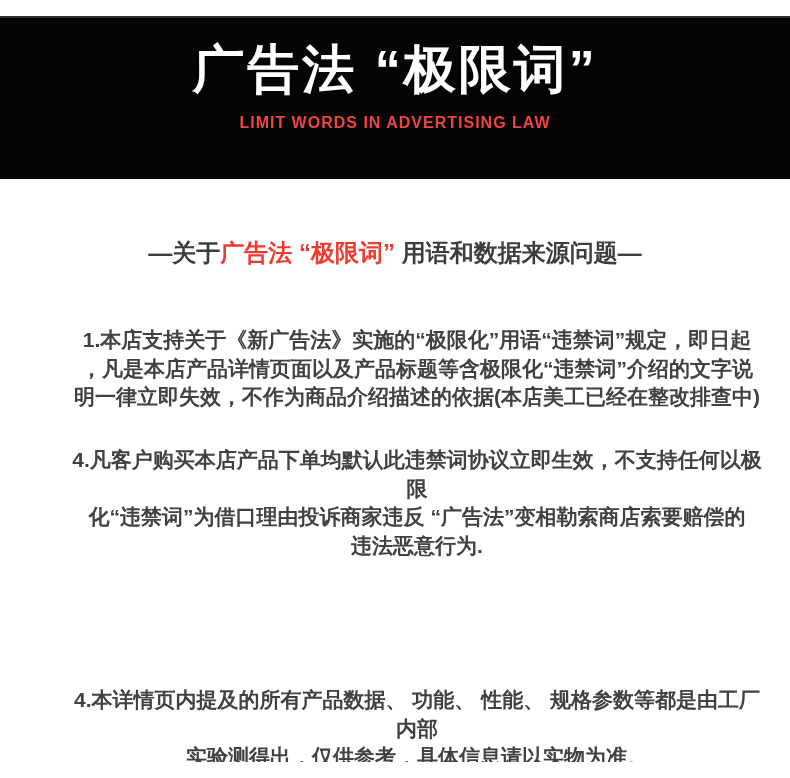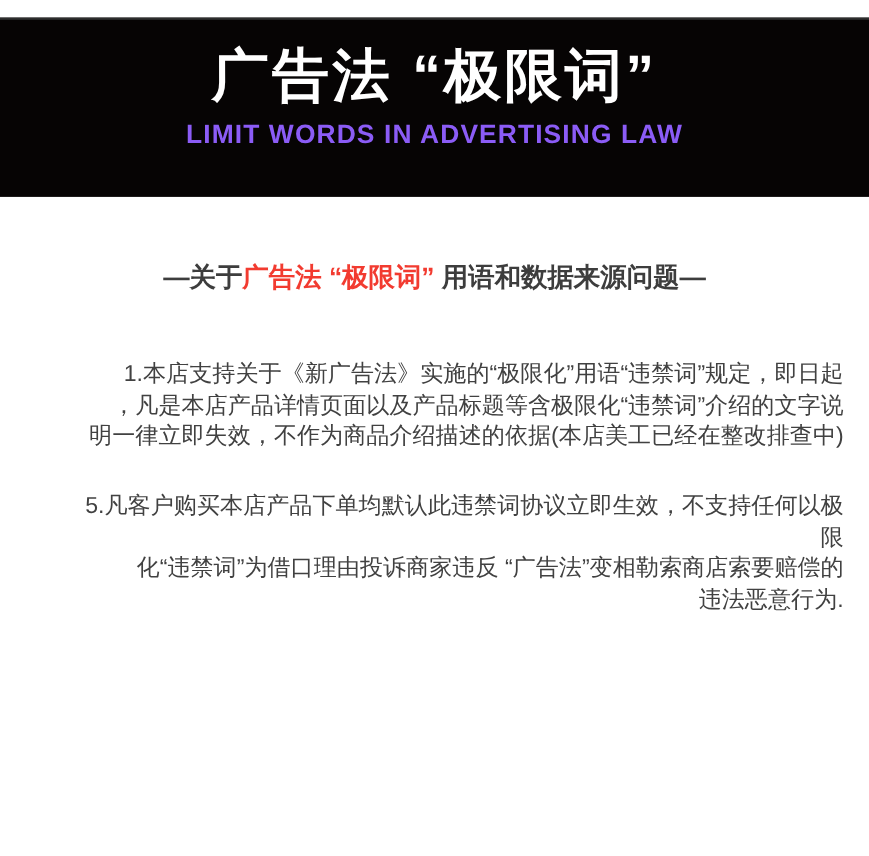--- a/index.html
+++ b/index.html
@@ -33,24 +33,24 @@
     margin-top: 21px;
     font-size: 52px;
     line-height: 60px;
     font-weight: 700;
     color: #ffffff;
     letter-spacing: 3px;
     white-space: nowrap;
   }
   .banner-subtitle {
     margin-top: 9px;
-    font-size: 24px;
+    font-size: 16px;
     line-height: 30px;
     font-weight: 700;
-    color: #8b5cf6;
+    color: #ef4444;
     letter-spacing: 1px;
     white-space: nowrap;
   }
   
   .heading {
     position: absolute;
     left: 0;
     top: 230px;
     width: 790px;
     margin: 0;
@@ -63,24 +63,24 @@
   }
   .heading .red { color: #f23b30; }
   
   .para {
     position: absolute;
     left: 67px;
     width: 700px;
     margin: 0;
     font-size: 21px;
     line-height: 28.7px;
-    font-weight: 400;
+    font-weight: 700;
     color: #414141;
     white-space: pre-line;
-    text-align: right;
+    text-align: center;
   }
   .para-1 { top: 326px; }
   .para-2 { top: 446px; }
   .para-3 { top: 566px; }
   .para-4 { top: 686px; }
 </style>
 </head>
 <body>
 
 <div class="page">
@@ -89,19 +89,21 @@
     <div class="banner-title">广告法 “极限词”</div>
     <div class="banner-subtitle">LIMIT WORDS IN ADVERTISING LAW</div>
   </div>
 
   <h1 class="heading"><span>—关于</span><span class="red">广告法 “极限词”</span><span> 用语和数据来源问题—</span></h1>
 
   <p class="para para-1">1.本店支持关于《新广告法》实施的“极限化”用语“违禁词”规定，即日起
 ，凡是本店产品详情页面以及产品标题等含极限化“违禁词”介绍的文字说
 明一律立即失效，不作为商品介绍描述的依据(本店美工已经在整改排查中)</p>
 
-  <p class="para para-2">5.凡客户购买本店产品下单均默认此违禁词协议立即生效，不支持任何以极限
+  <p class="para para-2">4.凡客户购买本店产品下单均默认此违禁词协议立即生效，不支持任何以极限
 化“违禁词”为借口理由投诉商家违反 “广告法”变相勒索商店索要赔偿的
 违法恶意行为.</p>
 
 
+  <p class="para para-4">4.本详情页内提及的所有产品数据、 功能、 性能、 规格参数等都是由工厂内部
+实验测得出，仅供参考，具体信息请以实物为准。</p>
 
 </div>
 
 </body></html>

